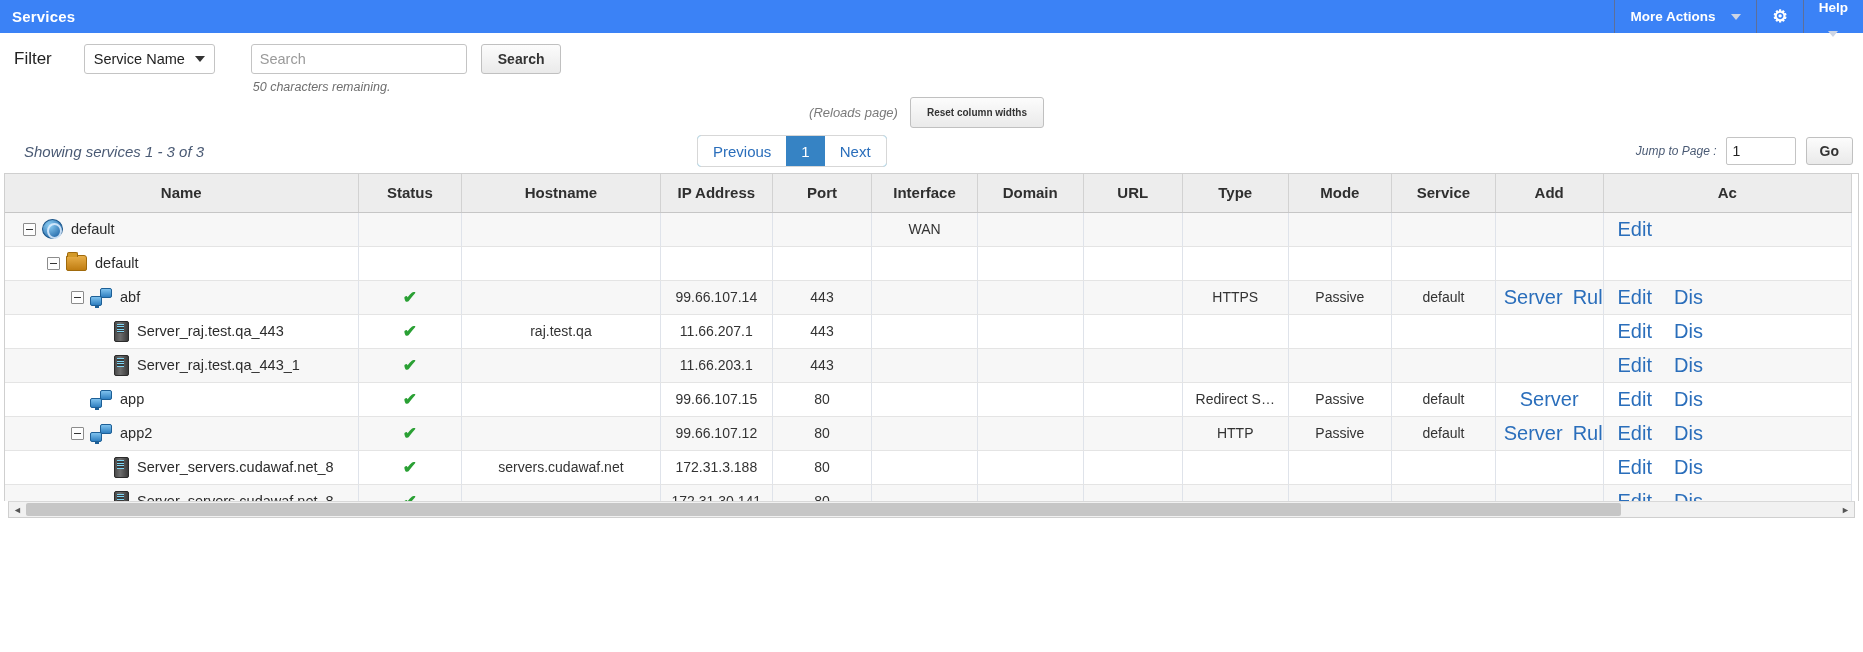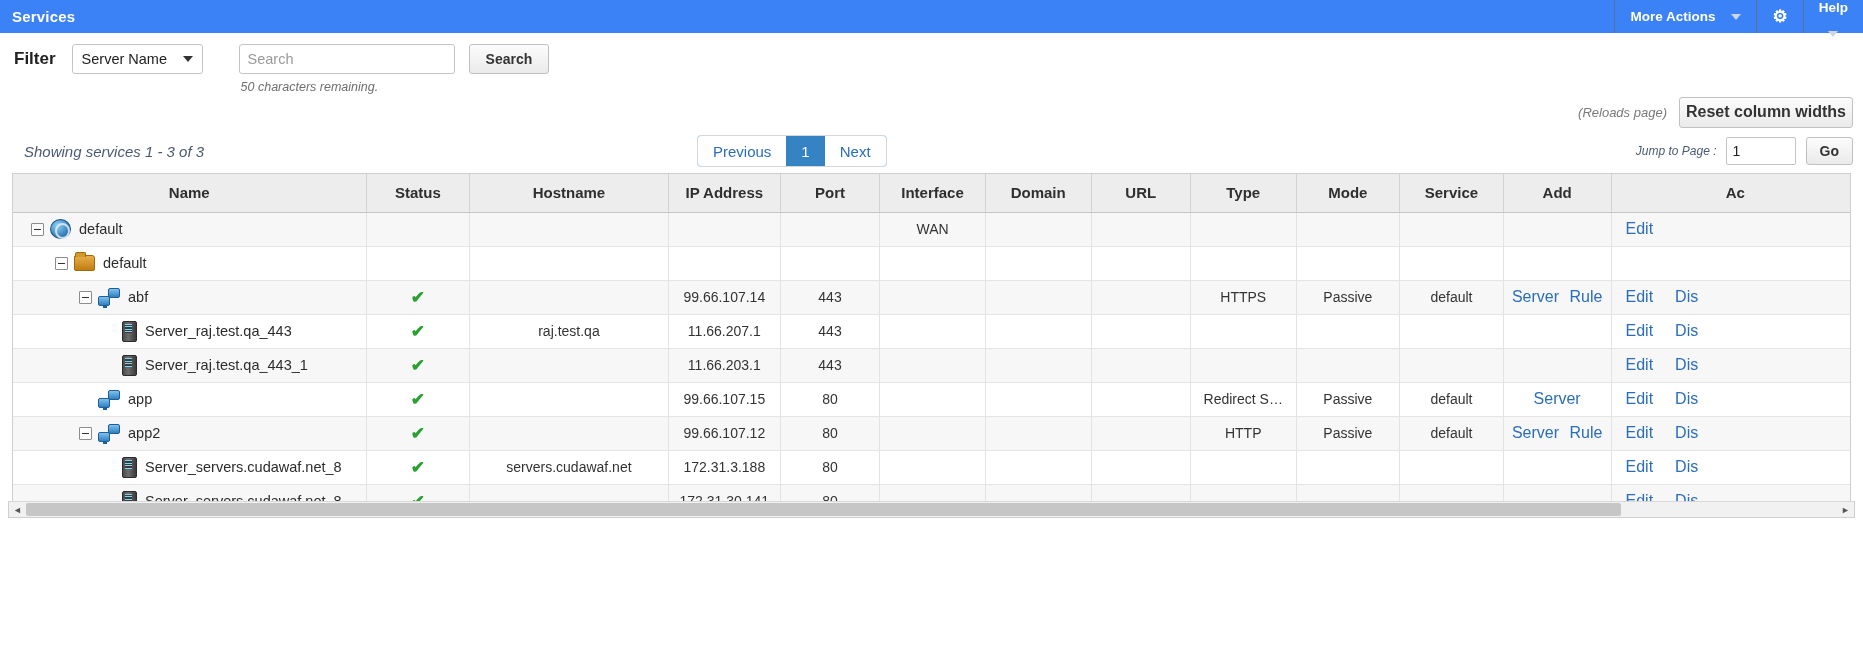--- a/index.html
+++ b/index.html
@@ -57,23 +57,23 @@
 
   
   .filterbar {
     display: flex;
     align-items: flex-start;
     padding: 11px 0 0 14px;
     height: 62px;
   }
   .filter-label {
     font-size: 17px;
-    font-weight: bold;
+    font-weight: normal;
     color: #222;
-    margin-right: 16px;
+    margin-right: 32px;
     line-height: 30px;
   }
   .select-box {
     position: relative;
     height: 30px;
     min-width: 131px;
     border: 1px solid #c4c4c4;
     border-radius: 3px;
     background: #fff;
     display: flex;
@@ -122,34 +122,34 @@
   .btn-search {
     height: 30px;
     padding: 0 16px;
     margin-left: 14px;
   }
 
   
   .resetrow {
     display: flex;
     align-items: center;
-    justify-content: flex-end;
+    justify-content: center;
     padding-right: 10px;
     height: 34px;
   }
   .reloads-note {
     font-size: 13px;
     font-style: italic;
     color: #7a7a7a;
     margin-right: 12px;
   }
   .btn-reset {
     height: 31px;
-    padding: 0 6px;
-    font-size: 16px;
+    padding: 0 16px;
+    font-size: 10px;
   }
 
   
   .showrow {
     display: flex;
     align-items: center;
     height: 44px;
     padding: 0 10px 0 24px;
     position: relative;
   }
@@ -209,21 +209,21 @@
   }
   .btn-go {
     height: 28px;
     padding: 0 13px;
     margin-left: 10px;
     font-size: 14px;
   }
 
   
   .table-area {
-    margin: 0 12px;
+    margin: 0 4px;
     border-top: 1px solid #cfcfcf;
     border-left: 1px solid #cfcfcf;
     border-right: 1px solid #cfcfcf;
     overflow: hidden;
     height: 328px;
   }
   table.grid {
     border-collapse: collapse;
     width: 1847px;
     table-layout: fixed;
@@ -350,21 +350,21 @@
   }
   .check {
     color: #2aa034;
     font-size: 17px;
     font-weight: bold;
     line-height: 1;
   }
   a.grid-link {
     color: #2a6ebb;
     text-decoration: none;
-    font-size: 16px;
+    font-size: 20px;
     cursor: pointer;
   }
   .link-pair { display: flex; justify-content: space-around; align-items: center; gap: 10px; }
 
   
   .hscroll {
     margin: 0 8px;
     height: 17px;
     background: #f1f1f1;
     border: 1px solid #cfcfcf;
@@ -409,21 +409,21 @@
   </div>
   <div class="tb-item last">
     <span>Help</span>
     <span class="caret-down"></span>
   </div>
 </div>
 
 <div class="filterbar">
   <div class="filter-label">Filter</div>
   <div class="select-box">
-    <span>Server Name</span>
+    <span>Service Name</span>
     <span class="caret-down"></span>
   </div>
   <div class="search-wrap">
     <input class="search-input" type="text" placeholder="Search" style="">
     <div class="chars-remaining">50 characters remaining.</div>
   </div>
   <button class="btn btn-search">Search</button>
 </div>
 
 <div class="resetrow">

